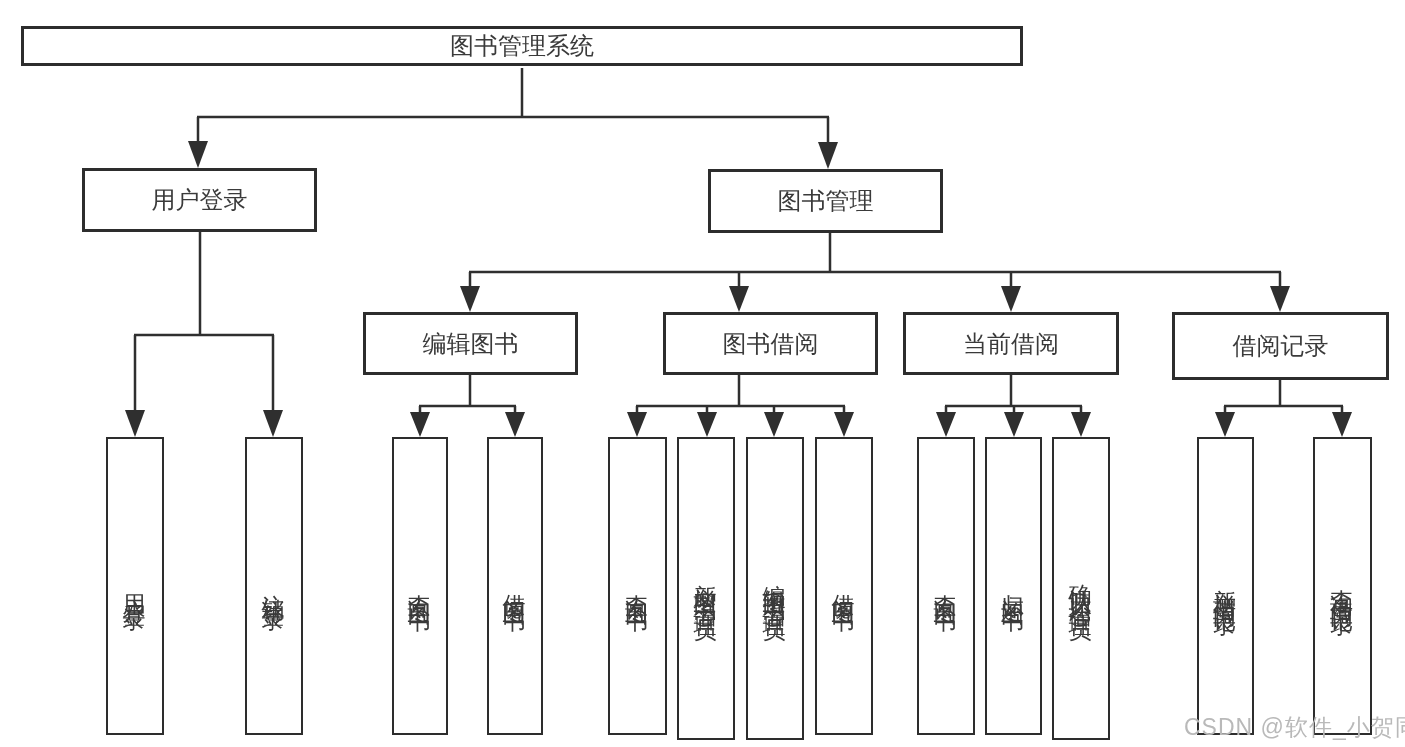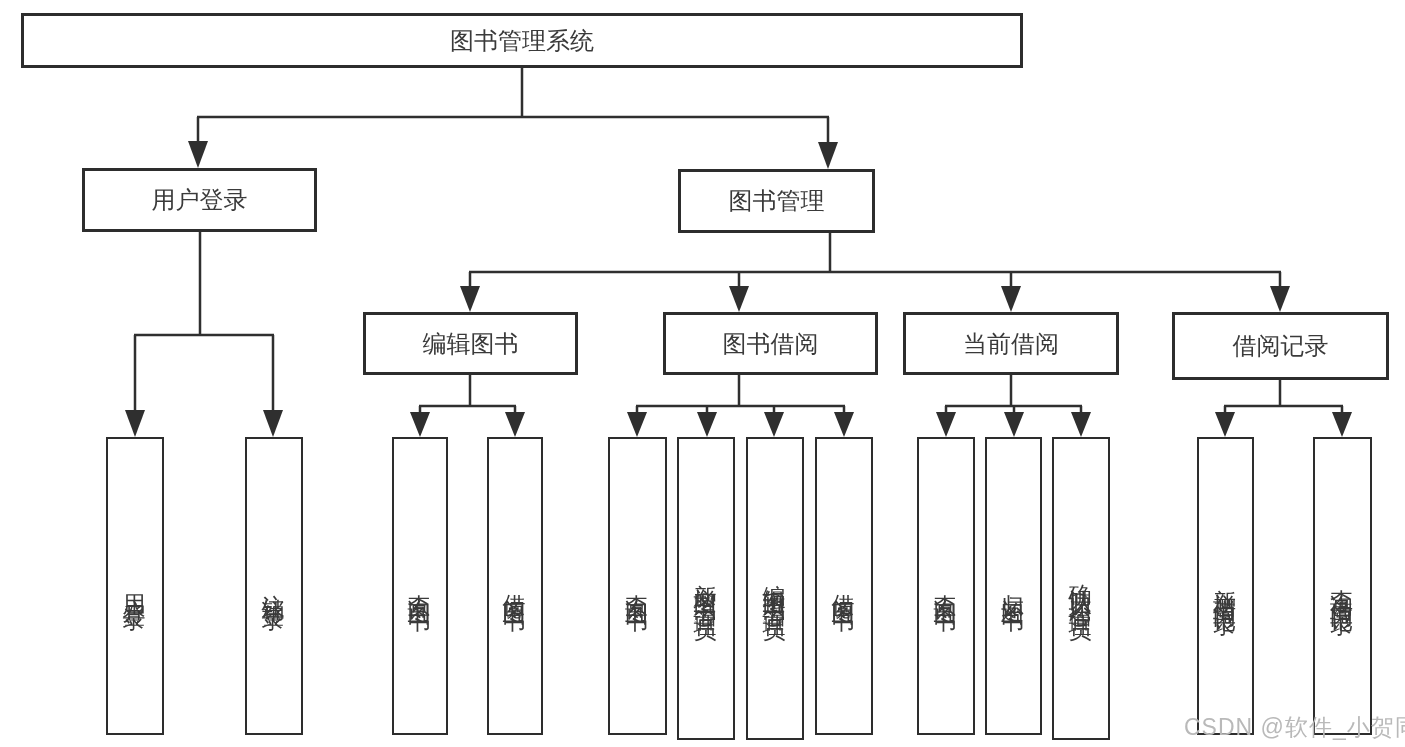--- a/index.html
+++ b/index.html
@@ -86,28 +86,28 @@
       <polygon points="764,412 784,412 774,437"></polygon>
       <polygon points="834,412 854,412 844,437"></polygon>
       <polygon points="936,412 956,412 946,437"></polygon>
       <polygon points="1004,412 1024,412 1014,437"></polygon>
       <polygon points="1071,412 1091,412 1081,437"></polygon>
       <polygon points="1215,412 1235,412 1225,437"></polygon>
       <polygon points="1332,412 1352,412 1342,437"></polygon>
     </g>
   </svg>
 
-  <div class="node" style="left:21px; top:13px; width:1002px; height:55px;">
+  <div class="node" style="left:21px; top:26px; width:1002px; height:40px;">
     <span>图书管理系统</span>
   </div>
 
   <div class="node" style="left:82px; top:168px; width:235px; height:64px;">
     <span>用户登录</span>
   </div>
-  <div class="node" style="left:678px; top:169px; width:197px; height:64px;">
+  <div class="node" style="left:708px; top:169px; width:235px; height:64px;">
     <span>图书管理</span>
   </div>
 
   <div class="node" style="left:363px; top:312px; width:215px; height:63px;">
     <span>编辑图书</span>
   </div>
   <div class="node" style="left:633px; top:312px; width:215px; height:63px;margin-left:30px;">
     <span>图书借阅</span>
   </div>
   <div class="node" style="left:903px; top:312px; width:216px; height:63px;">

